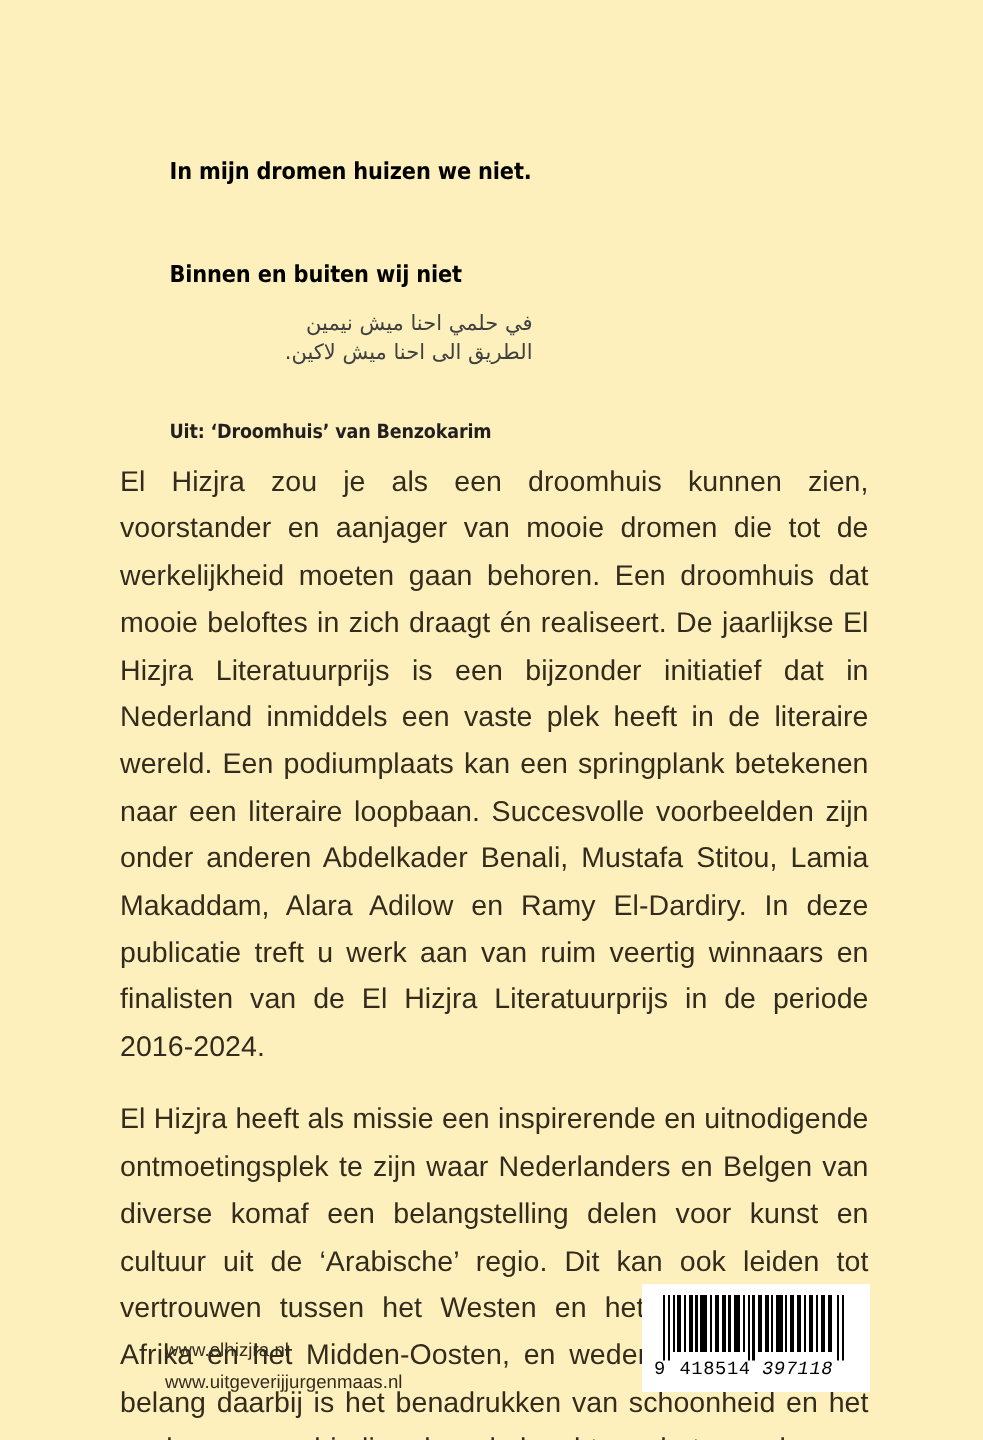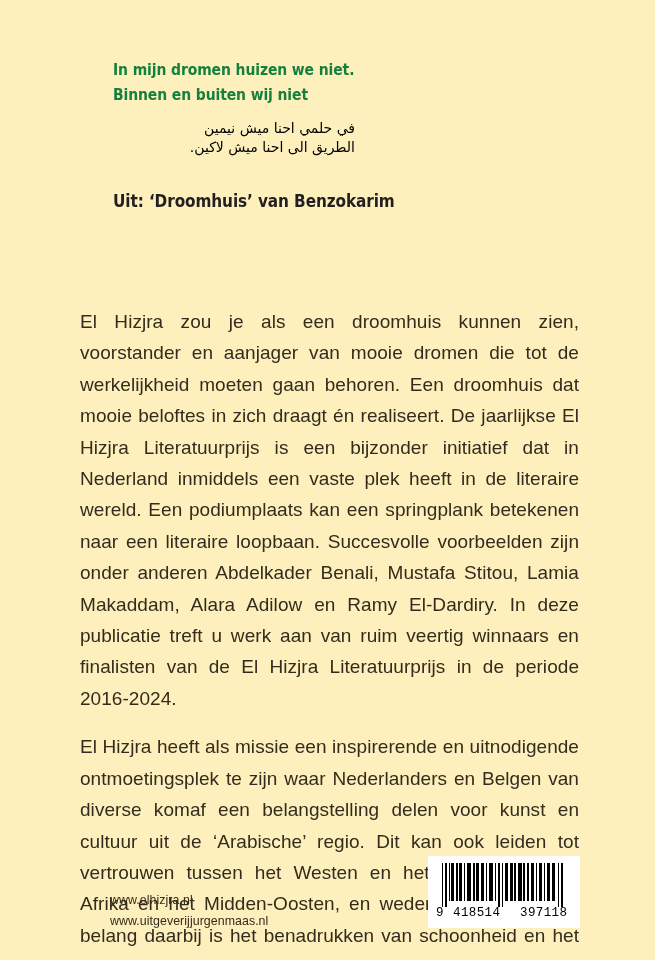--- a/index.html
+++ b/index.html
@@ -26,46 +26,47 @@
     position: absolute;
     left: 113px;
     top: 58px;
     width: 460px;
   }
   .poem-line {
     font-family: "DejaVu Sans Condensed", "Liberation Sans Narrow", "Liberation Sans", sans-serif;
     font-weight: bold;
     font-size: 15.5px;
     line-height: 25px;
-    color: #15803d;
+    color: #000000;
     letter-spacing: -0.1px;
     white-space: nowrap;
+    margin-top: 44px;
   }
 
   .poem-arabic {
     margin-top: 11px;
     width: 242px;
     text-align: right;
     direction: rtl;
   }
   .arabic-line {
     font-family: "DejaVu Sans", sans-serif;
     font-size: 14px;
     line-height: 19px;
-    color: #000000;
+    color: #404040;
     direction: rtl;
     unicode-bidi: isolate;
     white-space: nowrap;
   }
 
   .poem-source {
     margin-top: 33px;
     font-family: "DejaVu Sans Condensed", "Liberation Sans Narrow", "Liberation Sans", sans-serif;
     font-weight: bold;
-    font-size: 17px;
+    font-size: 13px;
     line-height: 22px;
     color: #231F20;
     letter-spacing: -0.1px;
     white-space: nowrap;
   }
 
   
   .body-copy {
     position: absolute;
     left: 80px;
@@ -130,21 +131,21 @@
     height: 16px;
     font-family: "Liberation Mono", "DejaVu Sans Mono", monospace;
     font-size: 12.5px;
     line-height: 16px;
     color: #000000;
     letter-spacing: 0.4px;
     white-space: nowrap;
   }
   .bd-first  { position: absolute; left: 0px;  top: 0; }
   .bd-left   { position: absolute; left: 17px; top: 0; }
-  .bd-right  { position: absolute; left: 84px; top: 0; }
+  .bd-right  { position: absolute; left: 72px; top: 0; font-style: italic; }
 </style>
 </head>
 <body>
 
 <div class="cover">
 
   <div class="poem-block">
     <div class="poem-line">In mijn dromen huizen we niet.</div>
     <div class="poem-line">Binnen en buiten wij niet</div>
 

